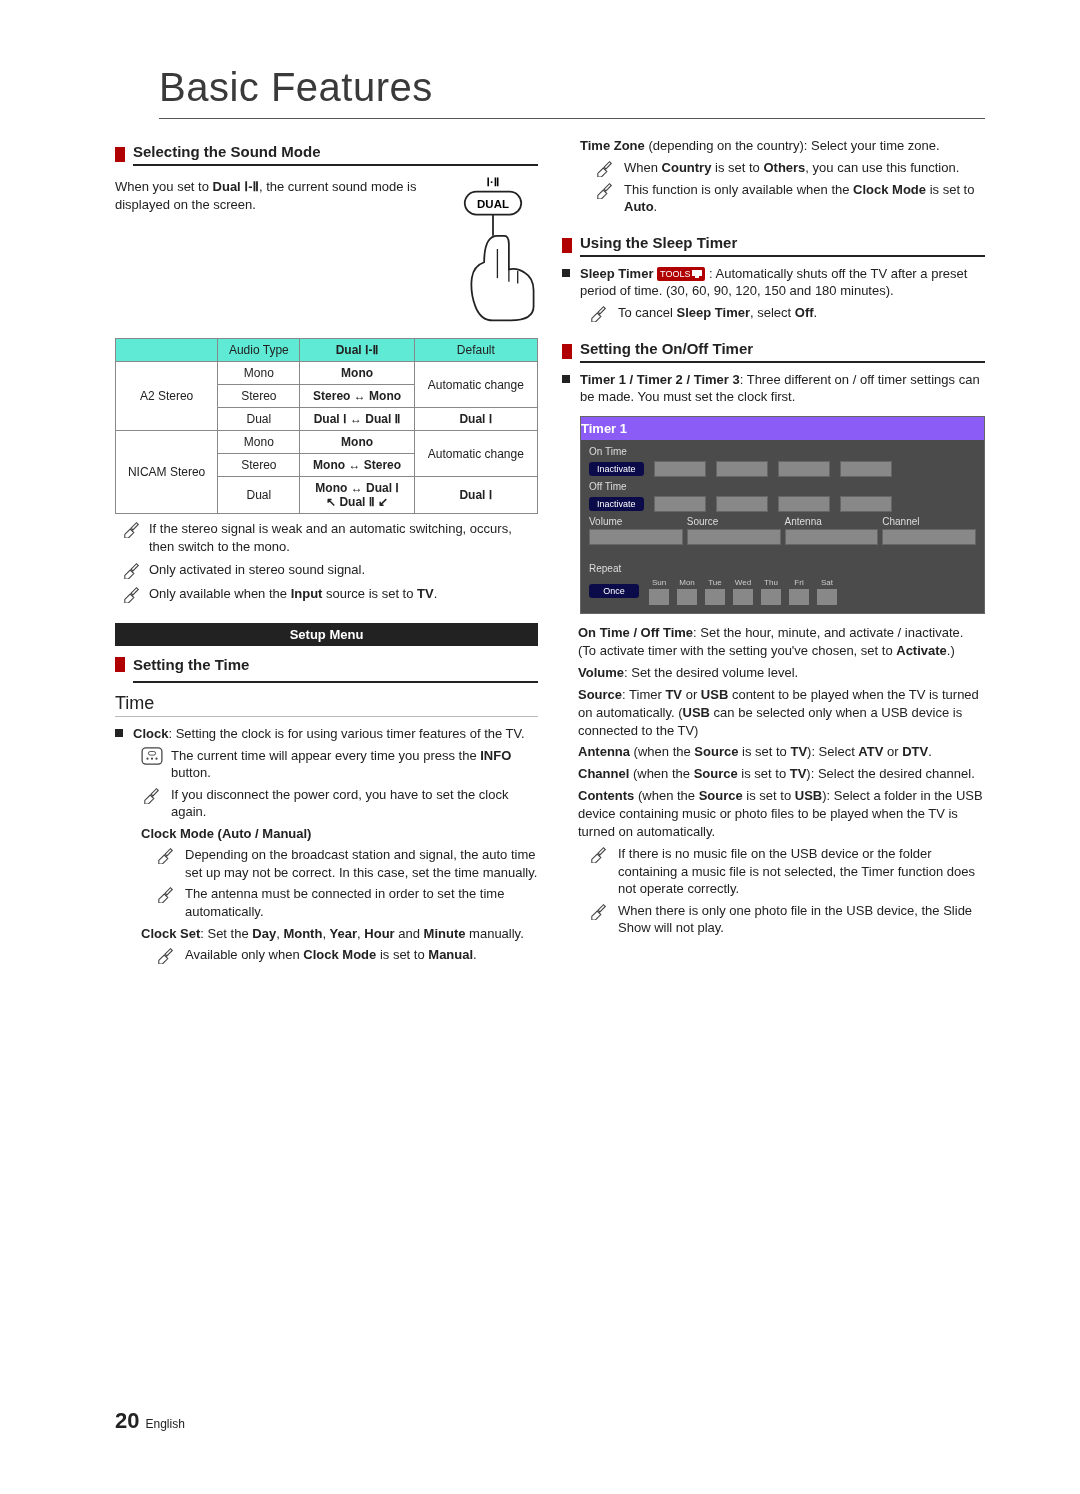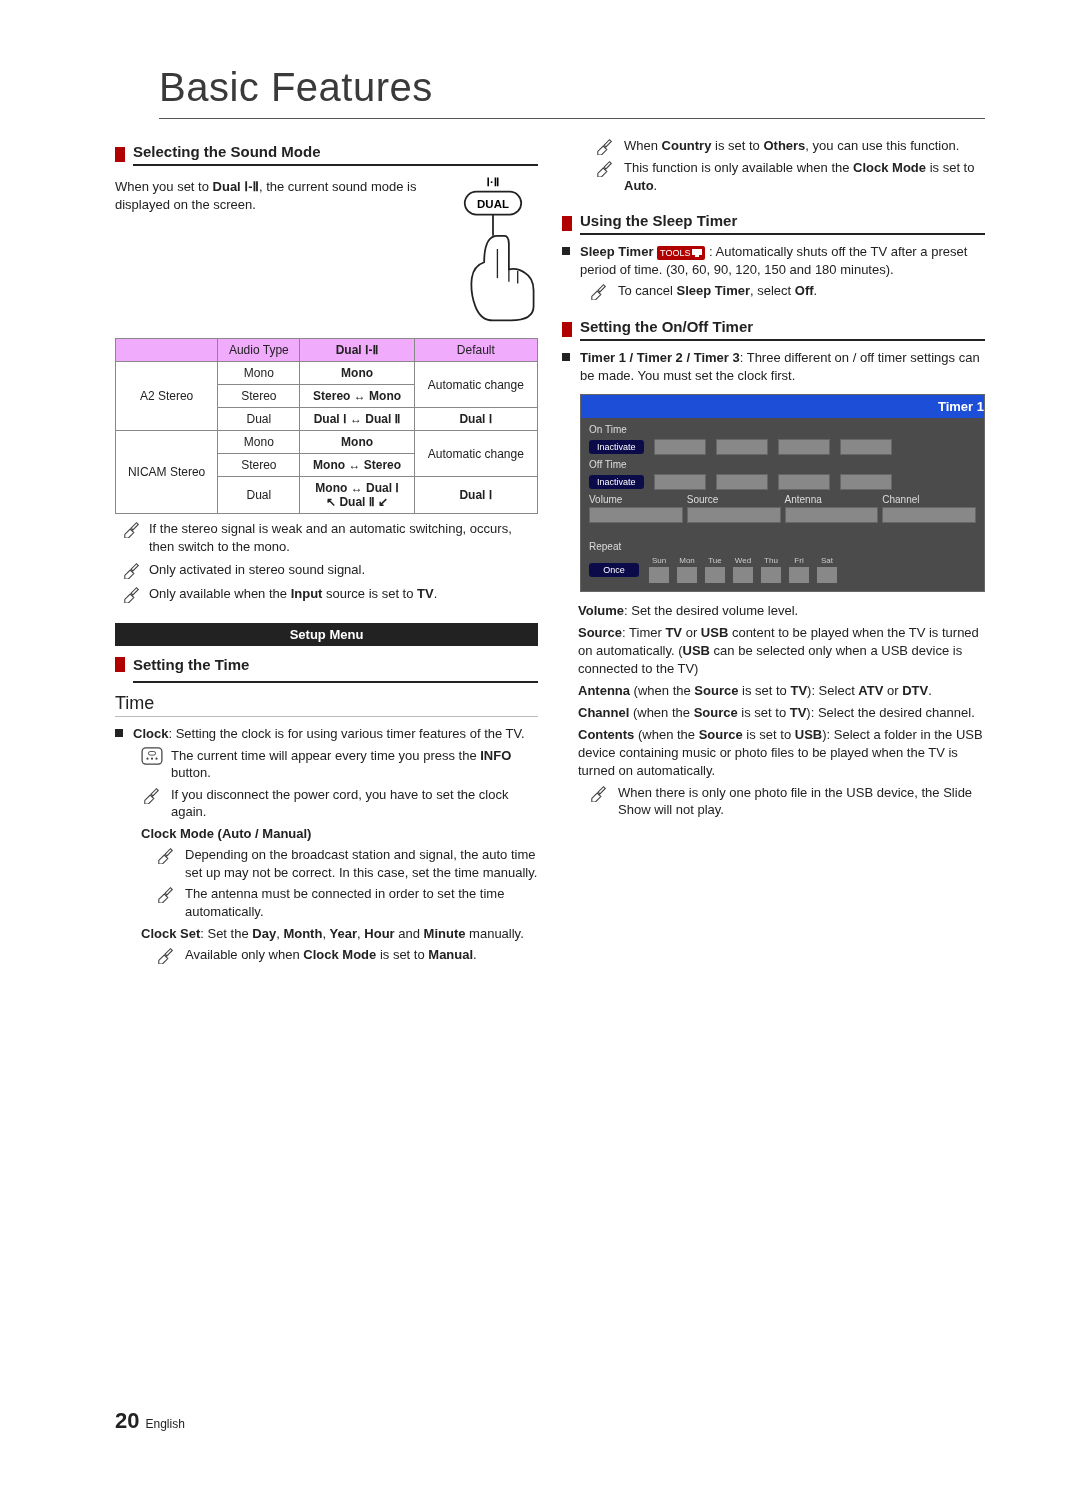--- a/index.html
+++ b/index.html
@@ -49,21 +49,21 @@
     border-collapse: collapse;
     width: 100%;
     margin-top: 14px;
     font-size: 12px;
   }
   table.aud th, table.aud td {
     border: 1px solid #888;
     padding: 4px 6px;
     text-align: center;
   }
-  table.aud th { background: #f0abfc; font-weight: normal; }
+  table.aud th { background: #5eead4; font-weight: normal; }
 
   .note-row { display:flex; align-items:flex-start; gap:8px; margin:6px 0 4px 8px; }
   .note-icon { flex:0 0 18px; height:18px; }
   .note-text { flex:1; line-height:1.35; }
 
   .setup-menu {
     background: #222;
     color: #fff;
     text-align: center;
     font-weight: bold;
@@ -104,22 +104,22 @@
 
   
   .osd {
     border:1px solid #666;
     margin:10px 0;
     font-size:10px;
     user-select:none;
     background:#4b4b4b;
   }
   .osd-title {
-    background:#1d4ed8;
-    color:#fff; text-align:right;
+    background:#8b5cf6;
+    color:#fff; text-align:left;
     font-weight:bold; padding:4px 0;
     font-size:13px;
   }
   .osd-body { padding:6px 8px 4px 8px; color:#ddd; }
   .osd-row { display:flex; align-items:center; gap:10px; margin:4px 0; }
   .osd-lbl { flex:0 0 70px; font-size:10px; color:#ddd; }
   .osd-lbl.small { flex-basis:50px; }
   .chip {
     background:#0b0b4a; color:#fff;
     font-size:9px; padding:2px 8px; border-radius:3px;
@@ -293,20 +293,23 @@
         </svg>
       <div class="txt">
         <span>Available only when </span><span class="bold">Clock Mode</span><span> is set to </span><span class="bold">Manual</span><span>.</span>
       </div>
     </div>
 
   </div>
 
   <div class="col">
 
+    <div class="sub-sub" style="margin-left:18px">
+      <span class="bold">Time Zone</span><span> (depending on the country): Select your time zone.</span>
+    </div>
     <div class="sub-note" style="margin-left:32px">
       <svg class="ic" viewBox="0 0 20 20">
           <path d="M2 16 L8 10 L12 14 L6 20 L2 20 Z M9 9 L15 3 L17 5 L11 11 Z" fill="none" stroke="#444" stroke-width="1.2"></path>
         </svg>
       <div class="txt">
         <span>When </span><span class="bold">Country</span><span> is set to </span><span class="bold">Others</span><span>, you can use this function.</span>
       </div>
     </div>
     <div class="sub-note" style="margin-left:32px">
       <svg class="ic" viewBox="0 0 20 20">
@@ -423,35 +426,44 @@
             <div class="day">
                 <span>Sat</span>
                 <div class="daybox"></div>
               </div>
           </div>
         </div>
       </div>
     </div>
 
     <div class="body-text para-ind">
+      <span class="bold">On Time / Off Time</span><span>: Set the hour, minute, and activate / inactivate. (To activate timer with the setting you've chosen, set to </span><span class="bold">Activate</span><span>.)</span>
+    </div>
+    <div class="body-text para-ind">
       <span class="bold">Volume</span><span>: Set the desired volume level.</span>
     </div>
     <div class="body-text para-ind">
       <span class="bold">Source</span><span>: Timer </span><span class="bold">TV</span><span> or </span><span class="bold">USB</span><span> content to be played when the TV is turned on automatically. (</span><span class="bold">USB</span><span> can be selected only when a USB device is connected to the TV)</span>
     </div>
     <div class="body-text para-ind">
       <span class="bold">Antenna</span><span> (when the </span><span class="bold">Source</span><span> is set to </span><span class="bold">TV</span><span>): Select </span><span class="bold">ATV</span><span> or </span><span class="bold">DTV</span><span>.</span>
     </div>
     <div class="body-text para-ind">
       <span class="bold">Channel</span><span> (when the </span><span class="bold">Source</span><span> is set to </span><span class="bold">TV</span><span>): Select the desired channel.</span>
     </div>
     <div class="body-text para-ind">
       <span class="bold">Contents</span><span> (when the </span><span class="bold">Source</span><span> is set to </span><span class="bold">USB</span><span>): Select a folder in the USB device containing music or photo files to be played when the TV is turned on automatically.</span>
     </div>
 
+    <div class="sub-note" style="margin-left:26px">
+      <svg class="ic" viewBox="0 0 20 20">
+          <path d="M2 16 L8 10 L12 14 L6 20 L2 20 Z M9 9 L15 3 L17 5 L11 11 Z" fill="none" stroke="#444" stroke-width="1.2"></path>
+        </svg>
+      <div class="txt">If there is no music file on the USB device or the folder containing a music file is not selected, the Timer function does not operate correctly.</div>
+    </div>
     <div class="sub-note" style="margin-left:26px">
       <svg class="ic" viewBox="0 0 20 20">
           <path d="M2 16 L8 10 L12 14 L6 20 L2 20 Z M9 9 L15 3 L17 5 L11 11 Z" fill="none" stroke="#444" stroke-width="1.2"></path>
         </svg>
       <div class="txt">When there is only one photo file in the USB device, the Slide Show will not play.</div>
     </div>
 
   </div>
 </div>
 

